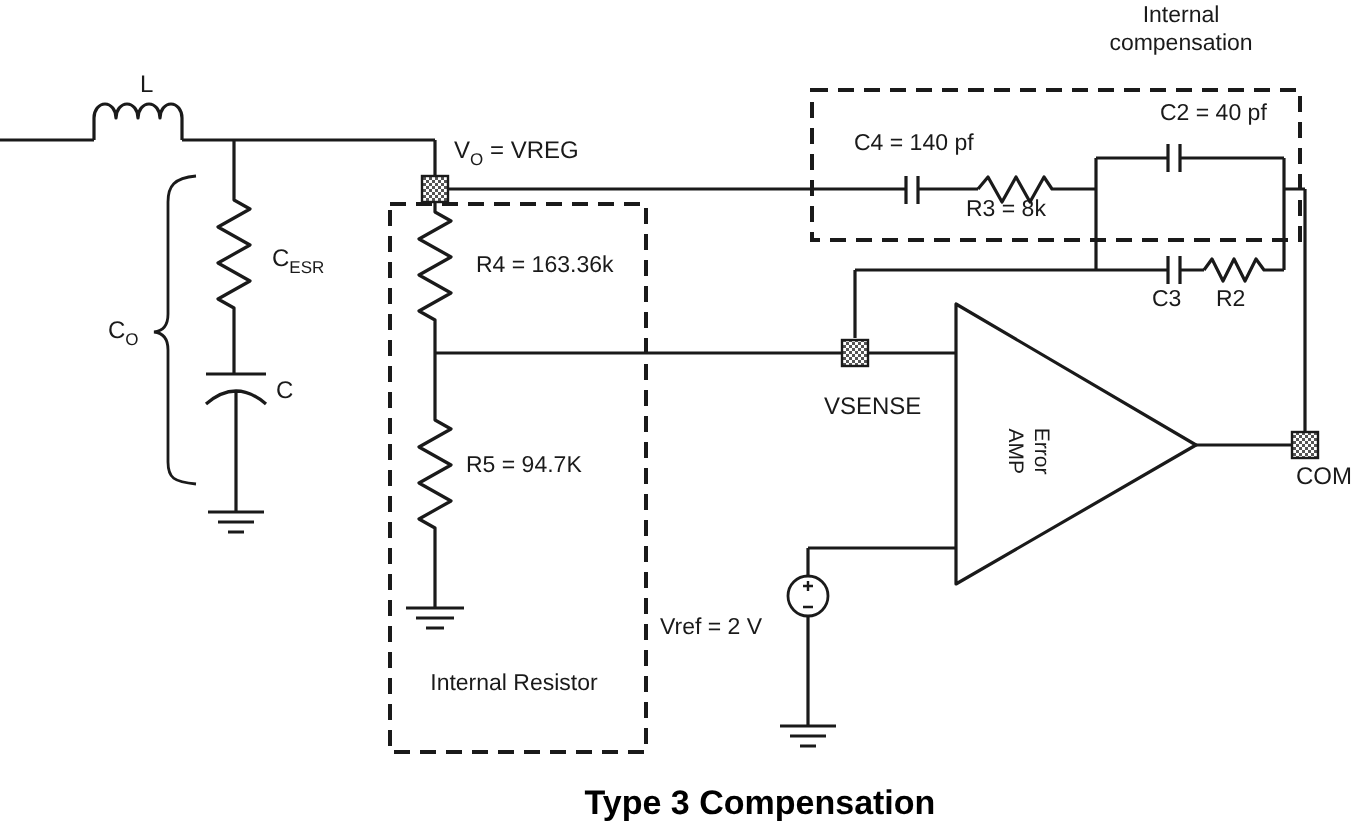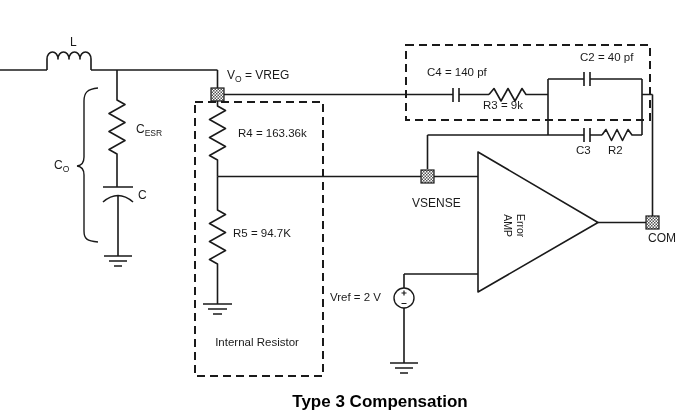--- a/index.html
+++ b/index.html
@@ -121,27 +121,31 @@
   </div>
 
   <div class="lbl" style="left:233px;top:227px">
     <span>R5 = 94.7K</span>
   </div>
 
   <div class="caption" style="left:193px;top:335px;width:128px">
     <div>Internal Resistor</div>
   </div>
 
+  <div class="caption" style="left:540px;top:1px;width:101px">
+    <div>Internal</div>
+    <div>compensation</div>
+  </div>
 
   <div class="lbl" style="left:427px;top:66px">
     <span>C4 = 140 pf</span>
   </div>
 
   <div class="lbl" style="left:483px;top:99px">
-    <span>R3 = 9k</span>
+    <span>R3 = 8k</span>
   </div>
 
   <div class="lbl" style="left:580px;top:51px">
     <span>C2 = 40 pf</span>
   </div>
 
   <div class="lbl" style="left:576px;top:144px">
     <span>C3</span>
   </div>
 
@@ -150,21 +154,21 @@
   </div>
 
   <div class="lbl big" style="left:412px;top:196px">
     <span>VSENSE</span>
   </div>
 
   <div class="lbl big" style="left:648px;top:231px">
     <span>COMP</span>
   </div>
 
-  <div class="lbl" style="left:330px;top:291px">
+  <div class="lbl" style="left:330px;top:308px">
     <span>Vref = 2 V</span>
   </div>
 
   <div class="amp-text">
     <div>Error</div>
     <div>AMP</div>
   </div>
 
   <div class="title">
     <span>Type 3 Compensation</span>

